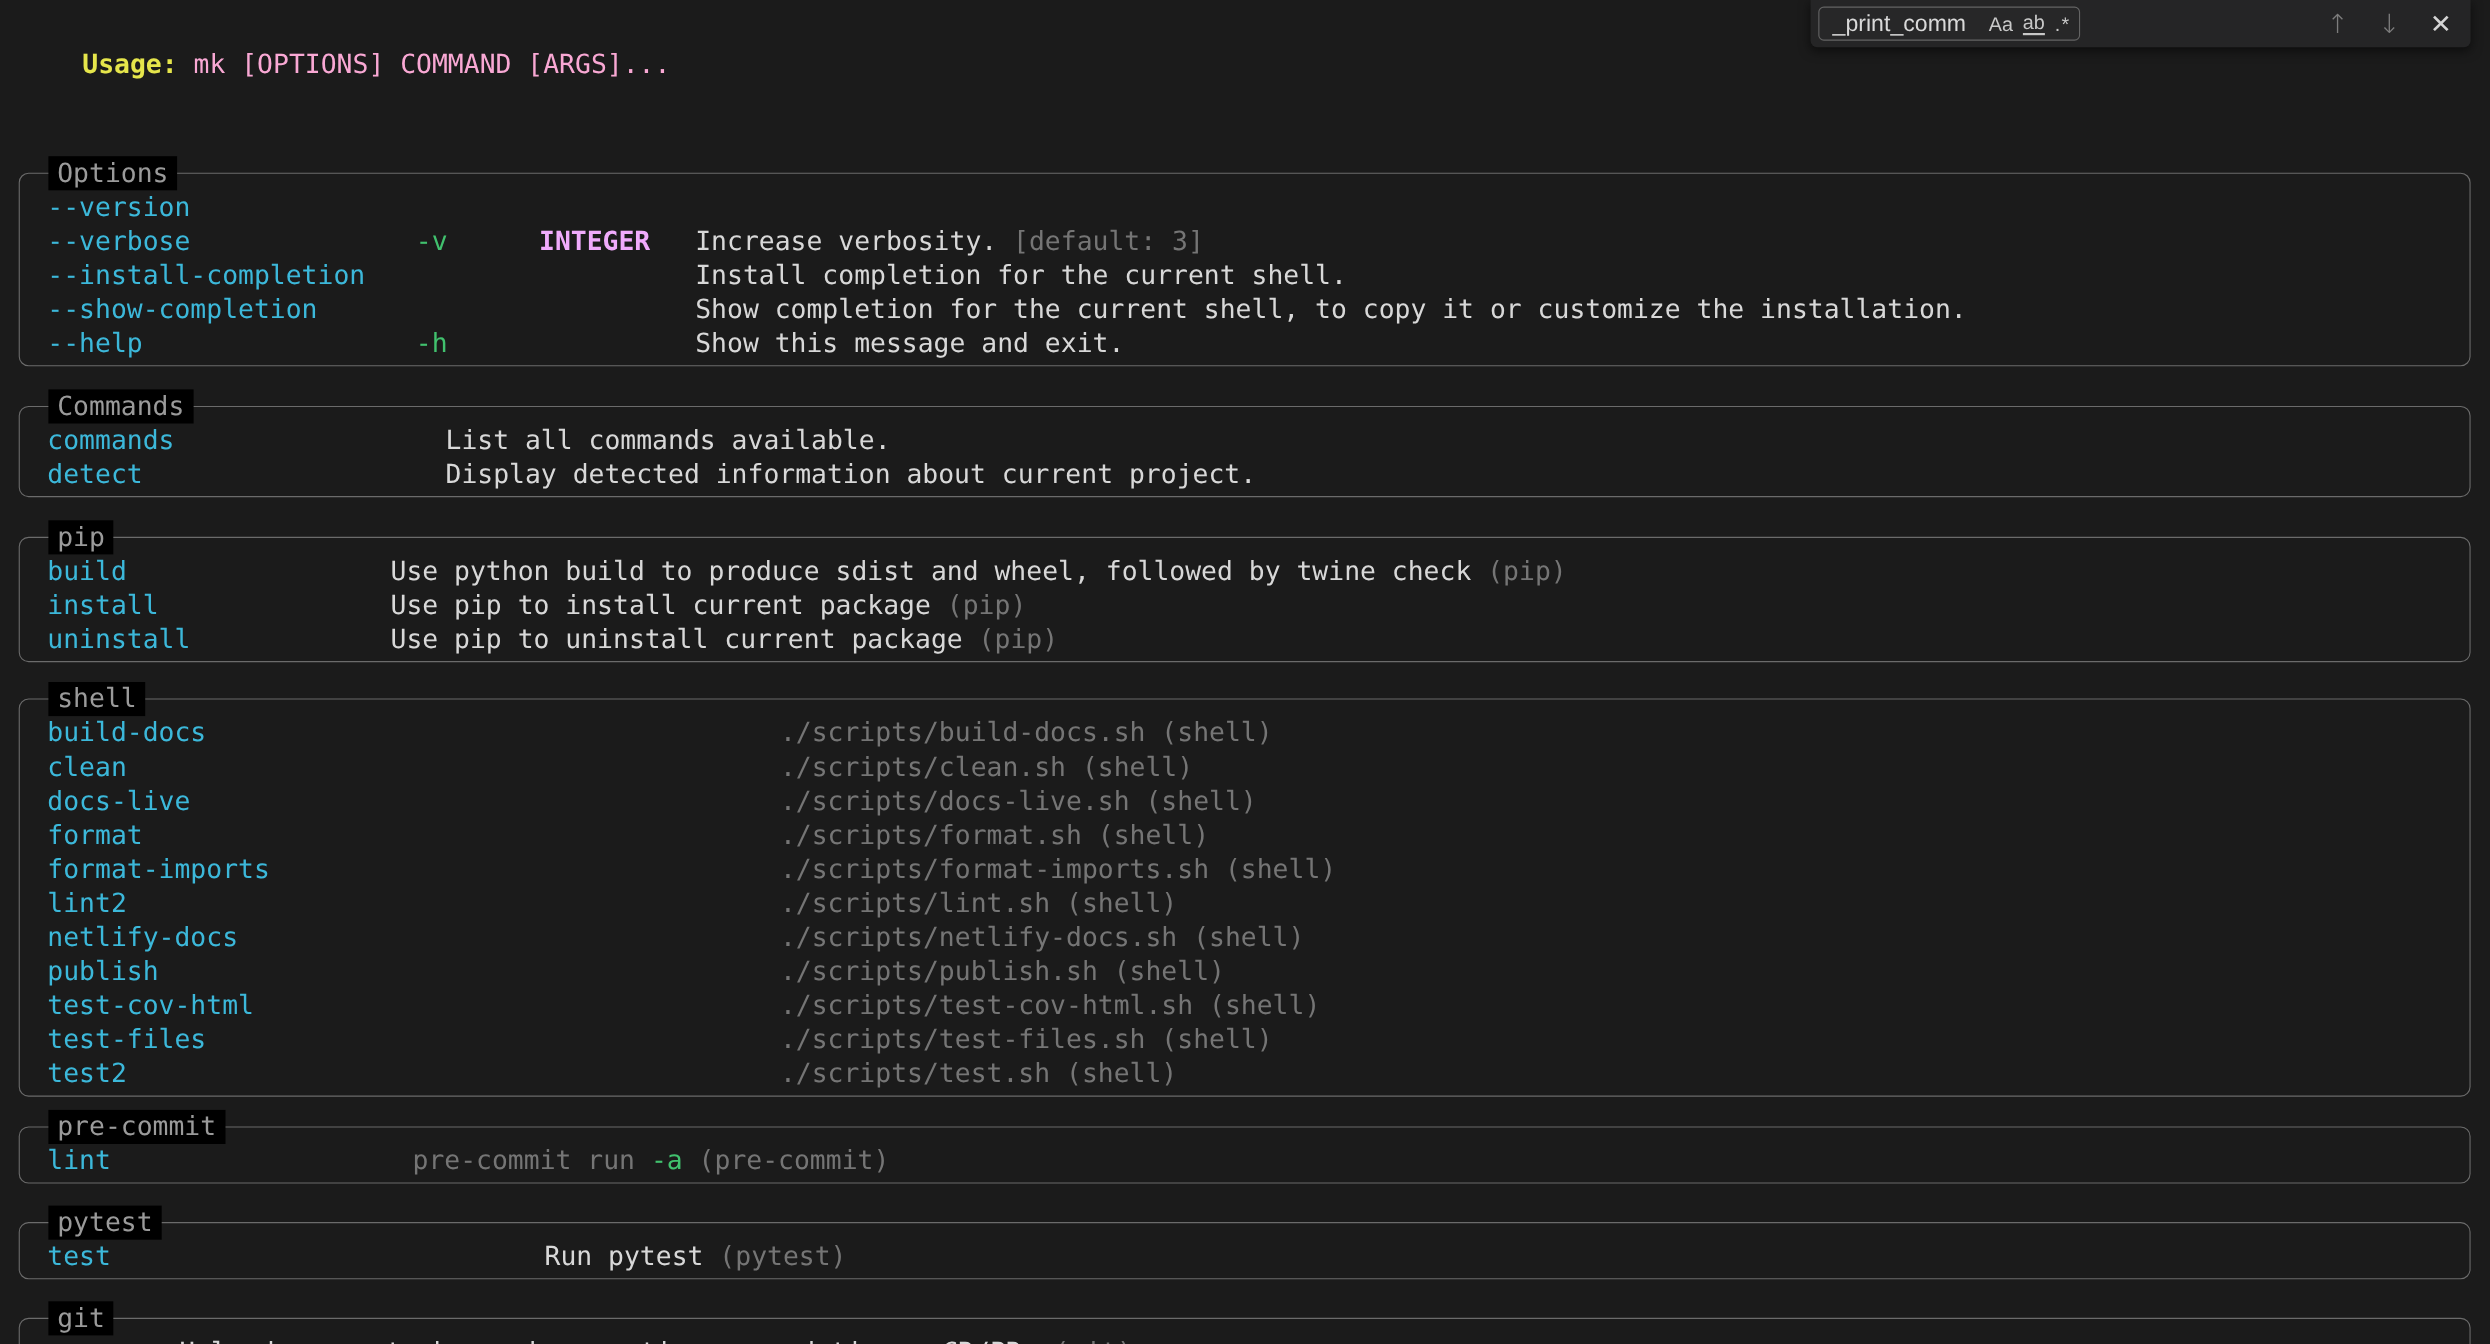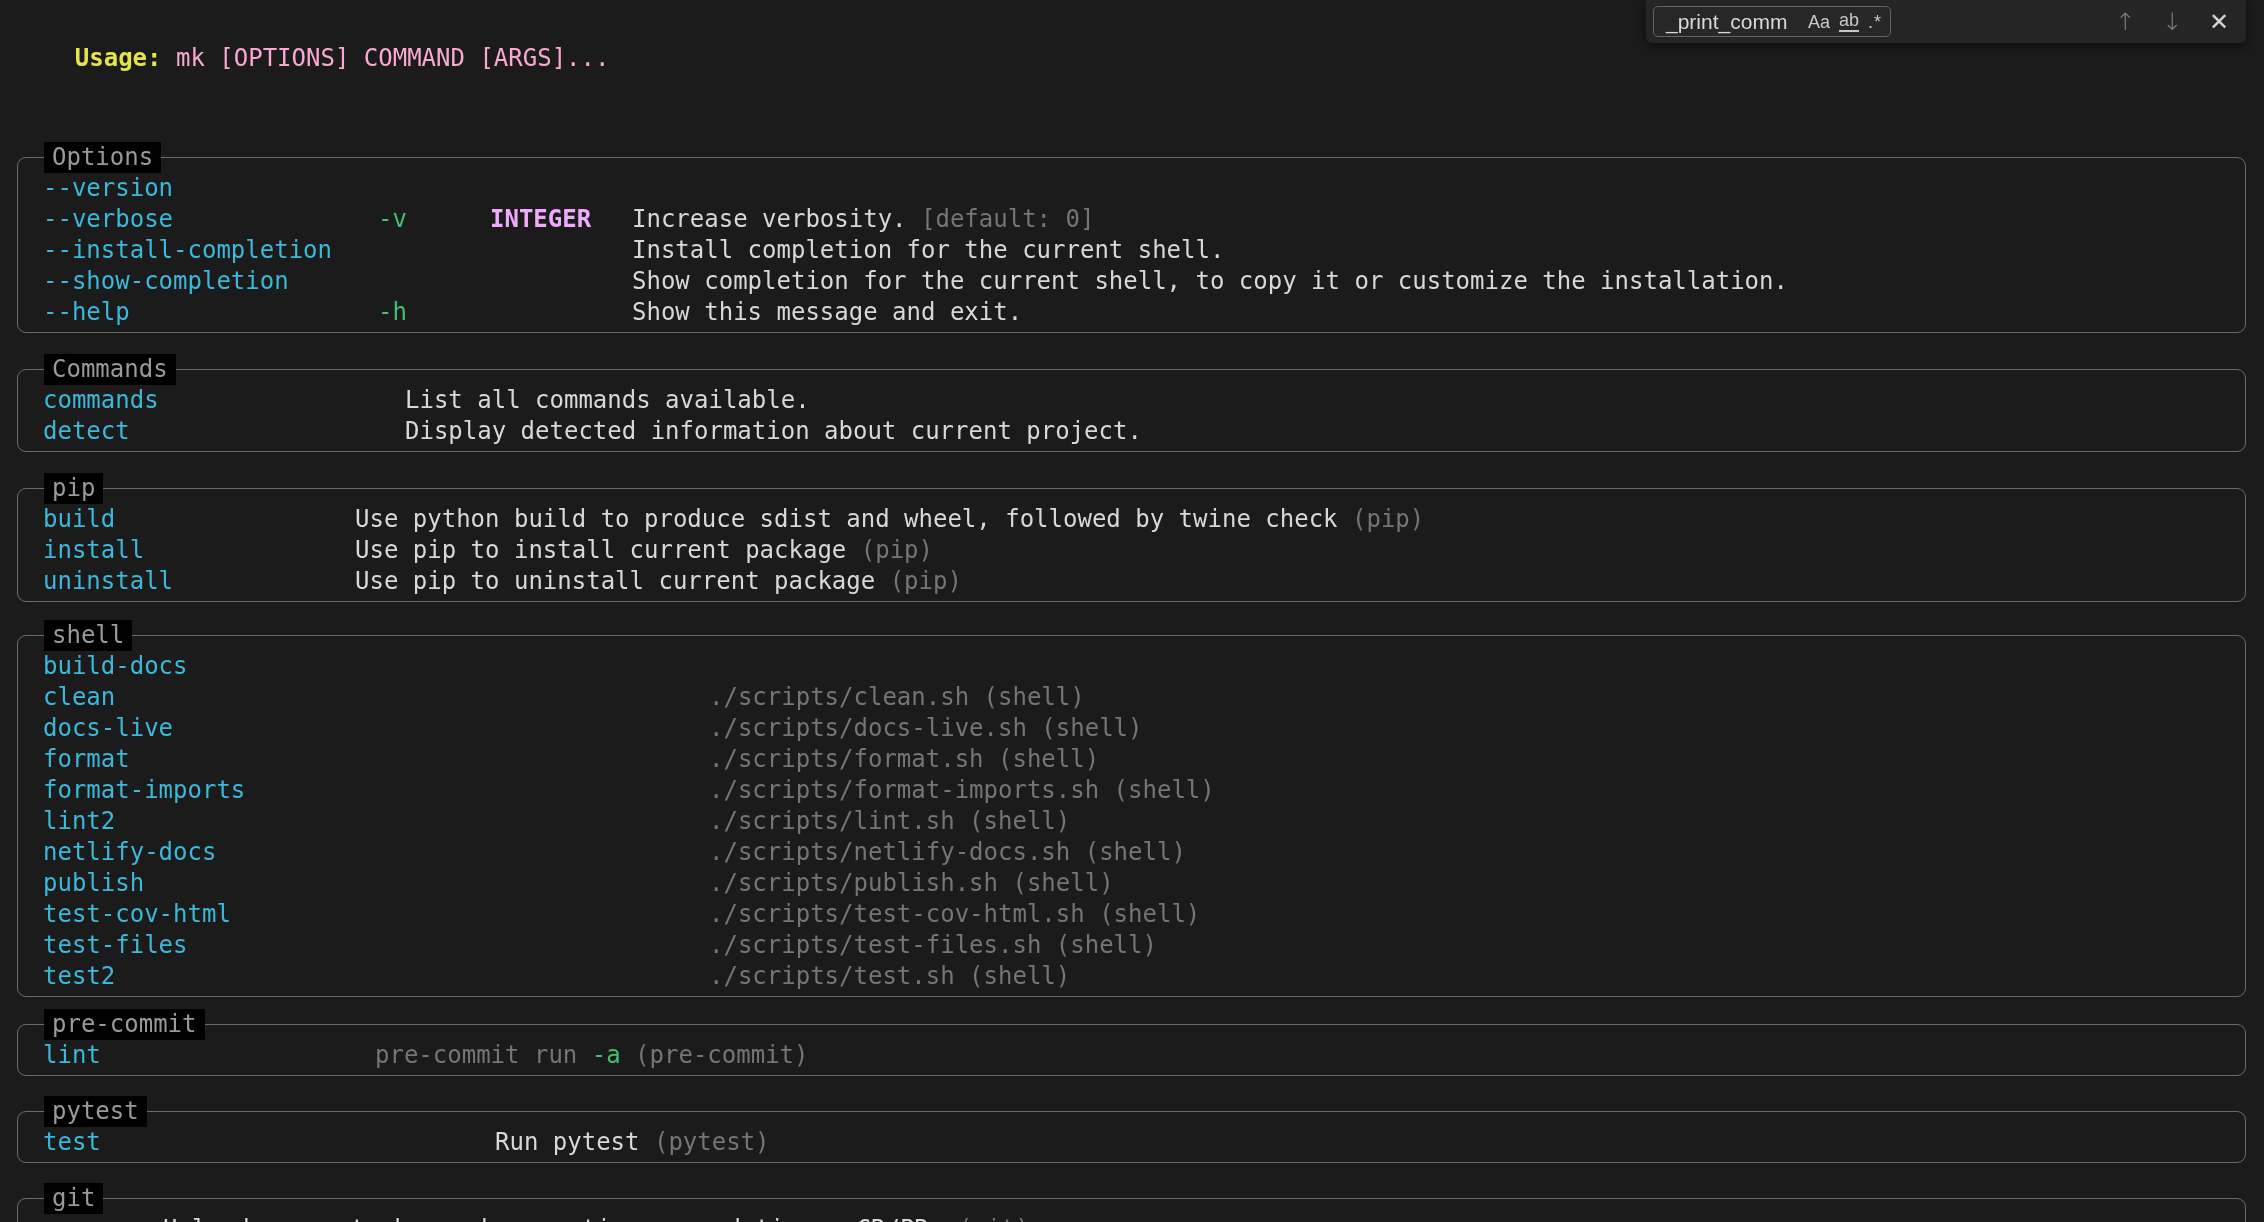--- a/index.html
+++ b/index.html
@@ -133,21 +133,21 @@
     <div class="prow options-row">
       <span class="cyan">--version</span>
       <span class="green"></span>
       <span class="yellow"></span>
       <span><span class="fg"></span><span class="dim"></span></span>
     </div>
     <div class="prow options-row">
       <span class="cyan">--verbose</span>
       <span class="green">-v</span>
       <span class="yellow">INTEGER</span>
-      <span><span class="fg">Increase verbosity. </span><span class="dim">[default: 0]</span></span>
+      <span><span class="fg">Increase verbosity. </span><span class="dim">[default: 3]</span></span>
     </div>
     <div class="prow options-row">
       <span class="cyan">--install-completion</span>
       <span class="green"></span>
       <span class="yellow"></span>
       <span><span class="fg">Install completion for the current shell.</span><span class="dim"></span></span>
     </div>
     <div class="prow options-row">
       <span class="cyan">--show-completion</span>
       <span class="green"></span>
@@ -187,20 +187,21 @@
     <div class="prow pip-row">
       <span class="cyan">uninstall</span>
       <span><span class="fg">Use pip to uninstall current package </span><span class="dim">(pip)</span></span>
     </div>
   </section>
 
   <section class="panel shell-panel">
     <span class="panel-title">shell</span>
     <div class="prow shell-row">
       <span class="cyan">build-docs</span>
+      <span class="dim">./scripts/build-docs.sh (shell)</span>
     </div>
     <div class="prow shell-row">
       <span class="cyan">clean</span>
       <span class="dim">./scripts/clean.sh (shell)</span>
     </div>
     <div class="prow shell-row">
       <span class="cyan">docs-live</span>
       <span class="dim">./scripts/docs-live.sh (shell)</span>
     </div>
     <div class="prow shell-row">

